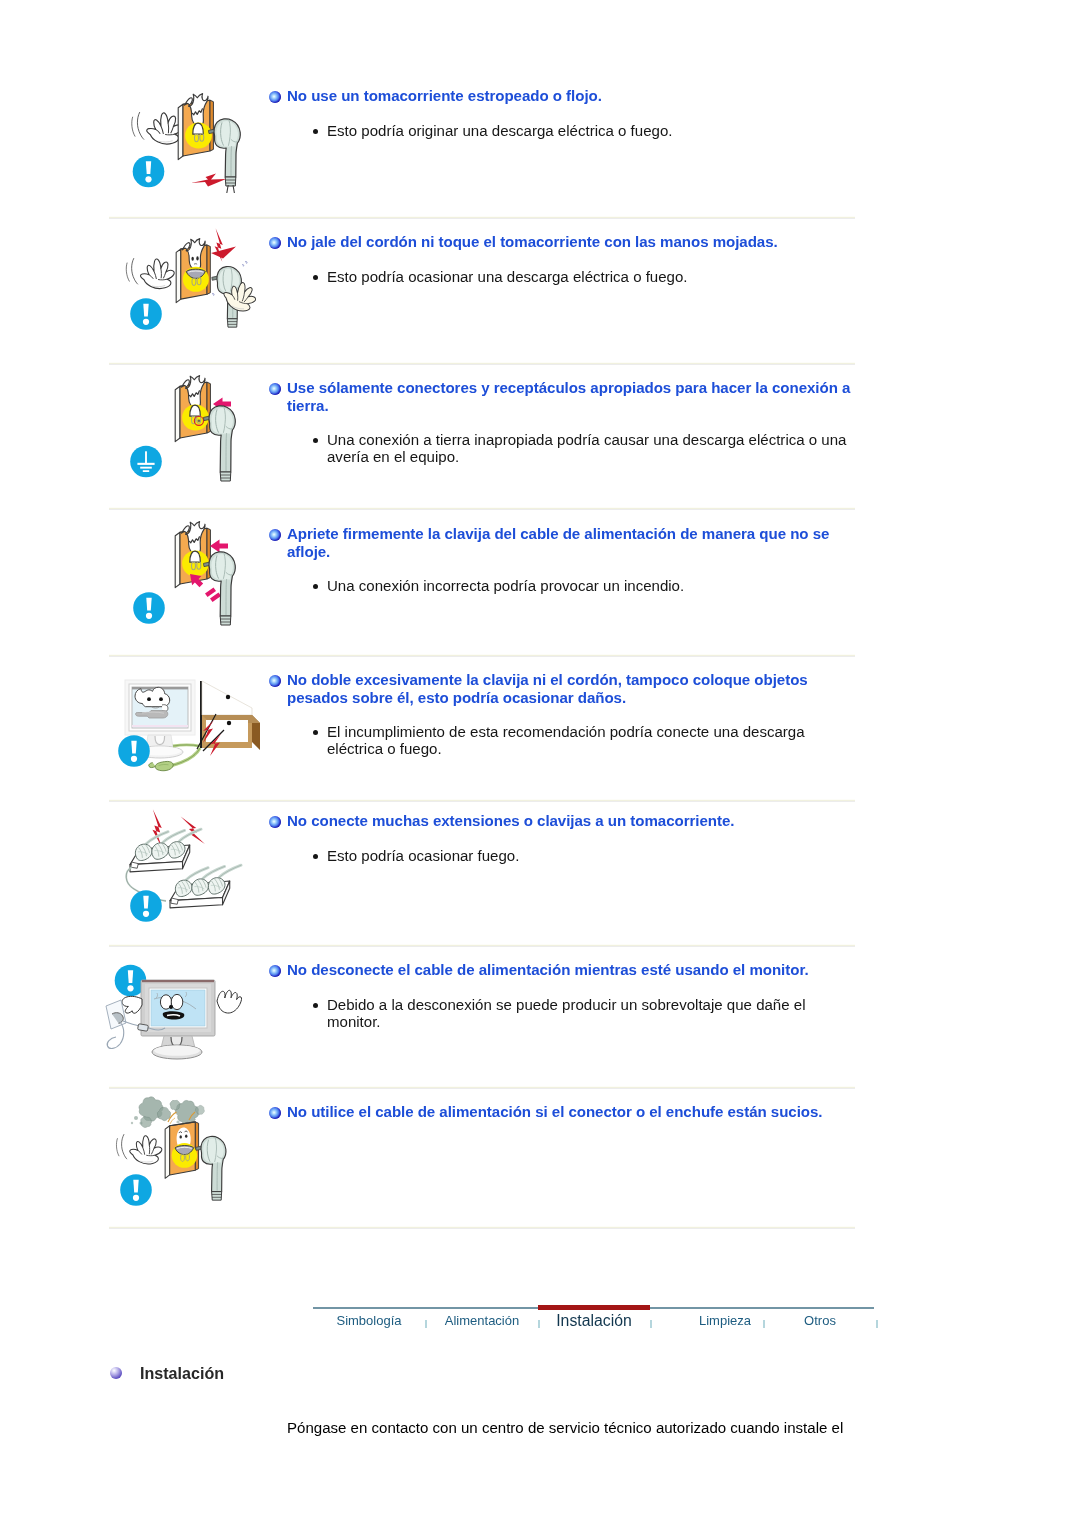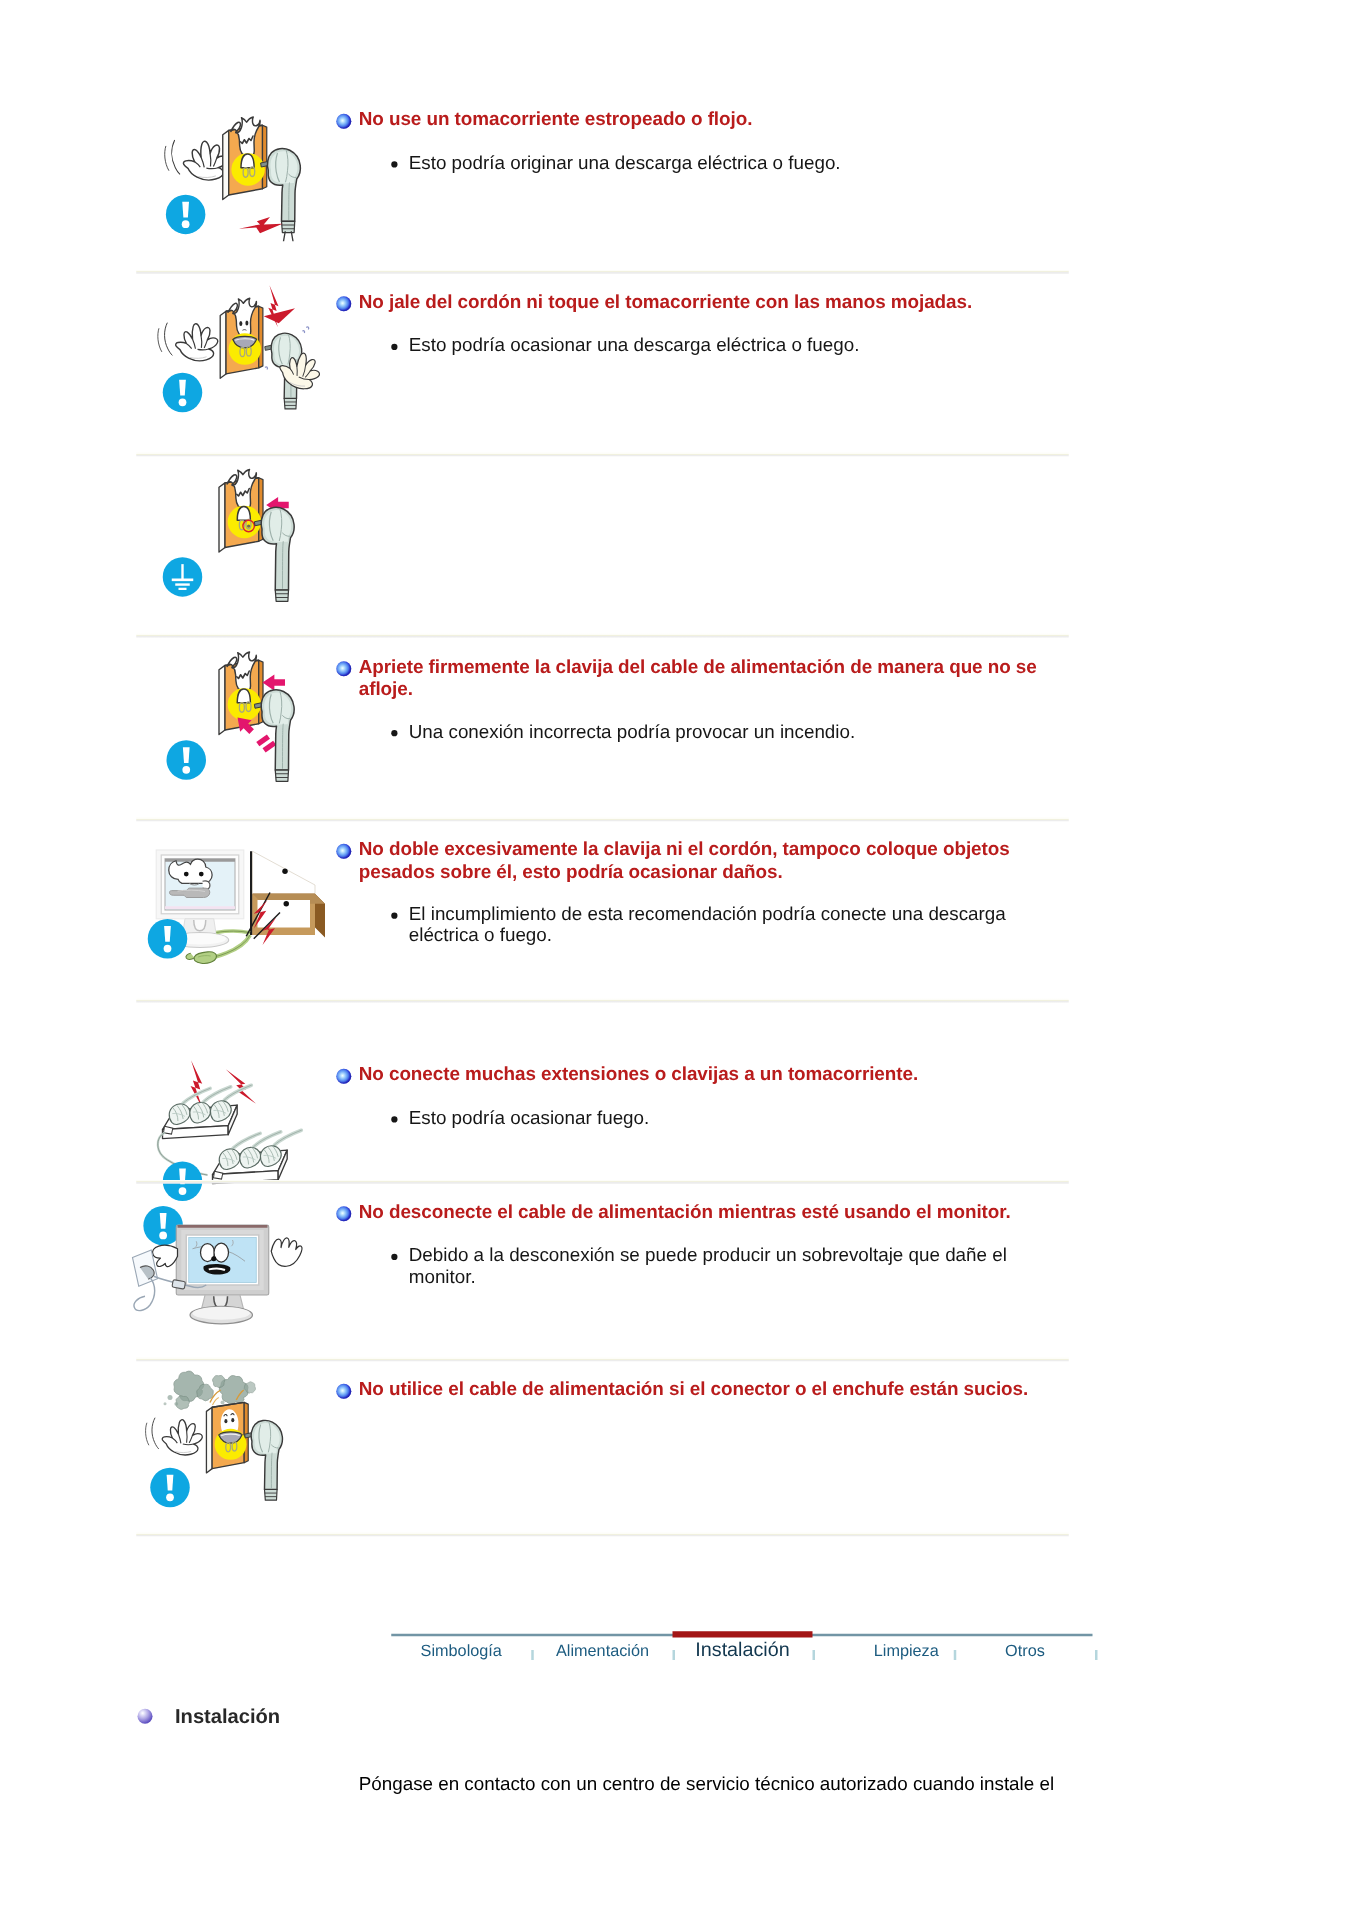--- a/index.html
+++ b/index.html
@@ -3,21 +3,21 @@
 <meta charset="utf-8">
 <title>Instalacion</title>
 <style>
   html,body{margin:0;padding:0;background:#fff;}
   body{width:1080px;height:1527px;font-family:"Liberation Sans",sans-serif;}
   .page{position:relative;width:1080px;height:1527px;overflow:hidden;background:#fff;}
   .section{position:absolute;left:0;width:1080px;}
   .illus{position:absolute;left:104px;top:0;width:168px;height:134px;}
   .illus svg{display:block;}
   .txt{position:absolute;left:269px;width:588px;}
-  .hdr{position:relative;padding-left:18px;font-size:15.1px;font-weight:bold;color:#b91c1c;line-height:17.5px;
+  .hdr{position:relative;padding-left:18px;font-size:15.1px;font-weight:bold;color:#1d4ed8;line-height:17.5px;
        letter-spacing:-0.05px;}
   .sphere{position:absolute;border-radius:50%;display:block;}
   .hdr .sphere{left:0;top:3.5px;width:12px;height:12px;
     background:radial-gradient(circle at 42% 46%, #f2feff 0%, #cfeeff 9%, #9ecdfb 22%, #6fa6f6 36%, #4d7cee 50%,
                                #2b3ee0 64%, #1a1bb4 80%, #2417a0 92%, #4a2bae 100%);
     box-shadow:inset -1px -1px 1.5px rgba(30,20,150,.55);}
   ul.bl{margin:0;padding:0;list-style:none;}
   ul.bl{width:584px;margin-top:17px;}
   ul.bl li{position:relative;padding-left:58px;padding-right:2px;font-size:15.05px;line-height:17.2px;color:#161616;}
   ul.bl li::before{content:"";position:absolute;left:44px;top:7px;width:5px;height:5px;border-radius:50%;background:#161616;}
@@ -307,20 +307,26 @@
 </g>
 <g>
             <circle cx="42" cy="95.5" r="15.8" fill="#0ea7e2"></circle>
             <rect x="41.05" y="85.3" width="1.9" height="12.4" fill="#fff"></rect>
             <rect x="33.4" y="96.8" width="17.2" height="2.1" fill="#fff"></rect>
             <rect x="36.2" y="100.7" width="11.6" height="1.9" fill="#fff"></rect>
             <rect x="38.8" y="104.2" width="6.4" height="1.8" fill="#fff"></rect>
           </g>
 </svg>
   </div>
+  <div class="txt" style="top:17px;">
+    <div class="hdr"><span class="sphere"></span><span>Use sólamente conectores y receptáculos apropiados para hacer la conexión a tierra.</span></div>
+    <ul class="bl">
+      <li>Una conexión a tierra inapropiada podría causar una descarga eléctrica o una avería en el equipo.</li>
+    </ul>
+  </div>
 </div>
 <div class="sep" style="top:507px;"></div>
 <div class="section" style="top:507px;height:147px;">
   <div class="illus" style="top:5px;">
     <svg width="168" height="134" viewBox="0 0 168 134">
 <g transform="translate(70,10) scale(1.0)">
   <path d="M1.2,13.8 L6,10.3 L6,62 L1.2,65.6 Z" fill="#fbfbf7" stroke="#3a3a3a" stroke-width="1.1" stroke-linejoin="round"></path>
   <path d="M6,10.3 L33,6.2 L33,57 L6,62 Z" fill="#f4a94f" stroke="#3a3a3a" stroke-width="1.1" stroke-linejoin="round"></path>
   <path d="M33,6.2 L36.4,7.7 L36.4,55.4 L33,57 Z" fill="#e08a2c" stroke="#3a3a3a" stroke-width="1" stroke-linejoin="round"></path>
   <path d="M6,10.3 L33,6.2" fill="none" stroke="#3a3a3a" stroke-width="1.1"></path>
@@ -449,21 +455,21 @@
 </svg>
   </div>
   <div class="txt" style="top:17px;">
     <div class="hdr"><span class="sphere"></span><span>No doble excesivamente la clavija ni el cordón, tampoco coloque objetos pesados sobre él, esto podría ocasionar daños.</span></div>
     <ul class="bl">
       <li>El incumplimiento de esta recomendación podría conecte una descarga eléctrica o fuego.</li>
     </ul>
   </div>
 </div>
 <div class="sep" style="top:799px;"></div>
-<div class="section" style="top:834px;height:145px;">
+<div class="section" style="top:795px;height:145px;">
   <div class="illus" style="top:6px;">
     <svg width="168" height="134" viewBox="0 0 168 134">
 <g transform="translate(47,8) scale(1.55) rotate(8)">
             <path d="M1.2,0 L8.6,11.2 L3.6,10.2 L10.4,23.6 L2.8,13.2 L8.0,14.2 Z" fill="#cc1a2c"></path>
           </g>
 <g transform="translate(75,16) scale(1.45) rotate(-20)">
             <path d="M1.2,0 L8.6,11.2 L3.6,10.2 L10.4,23.6 L2.8,13.2 L8.0,14.2 Z" fill="#cc1a2c"></path>
           </g>
 <g transform="translate(26,42) scale(1.03)">
 <path d="M0,21 L9,6 L58,2 L51,18 Z" fill="#ffffff" stroke="#3a3a3a" stroke-width="1.05" stroke-linejoin="round"></path>

